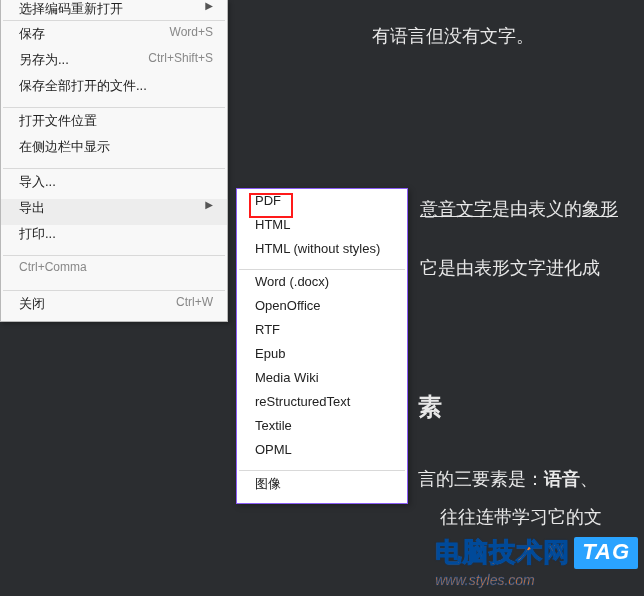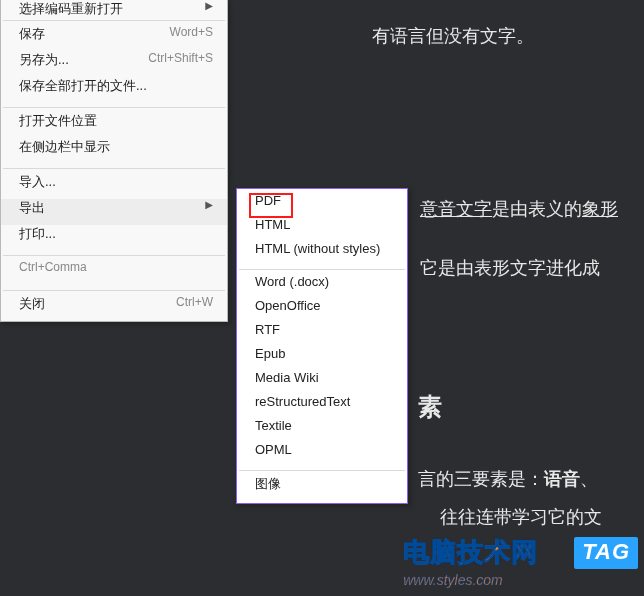--- a/index.html
+++ b/index.html
@@ -51,21 +51,20 @@
   .wm-txt {
     font-size: 26px; font-weight: 700; color: #ff7a1a;
     -webkit-text-stroke: 1px #004a9a;
     text-shadow: 0 0 2px #003a7a;
     letter-spacing: 1px;
   }
   .tag-badge {
     background: #2aa3ff; color: #fff; font-weight: 800; font-size: 22px;
     padding: 2px 8px 4px; border-radius: 2px; letter-spacing: 1px;
     font-style: italic;
-    margin-left: 32px;
   }
   .wm-url { color: #ff7a1a; font-size: 14px; font-style: italic; margin-top: 2px;
     -webkit-text-stroke: 0.5px #004a9a; }
 </style>
 </head>
 <body>
 
 <div class="bg-content">
   <div class="bg-line" style="top:22px; left:372px;">有语言但没有文字。</div>
   <div class="bg-line" style="top:195px; left:420px;">

